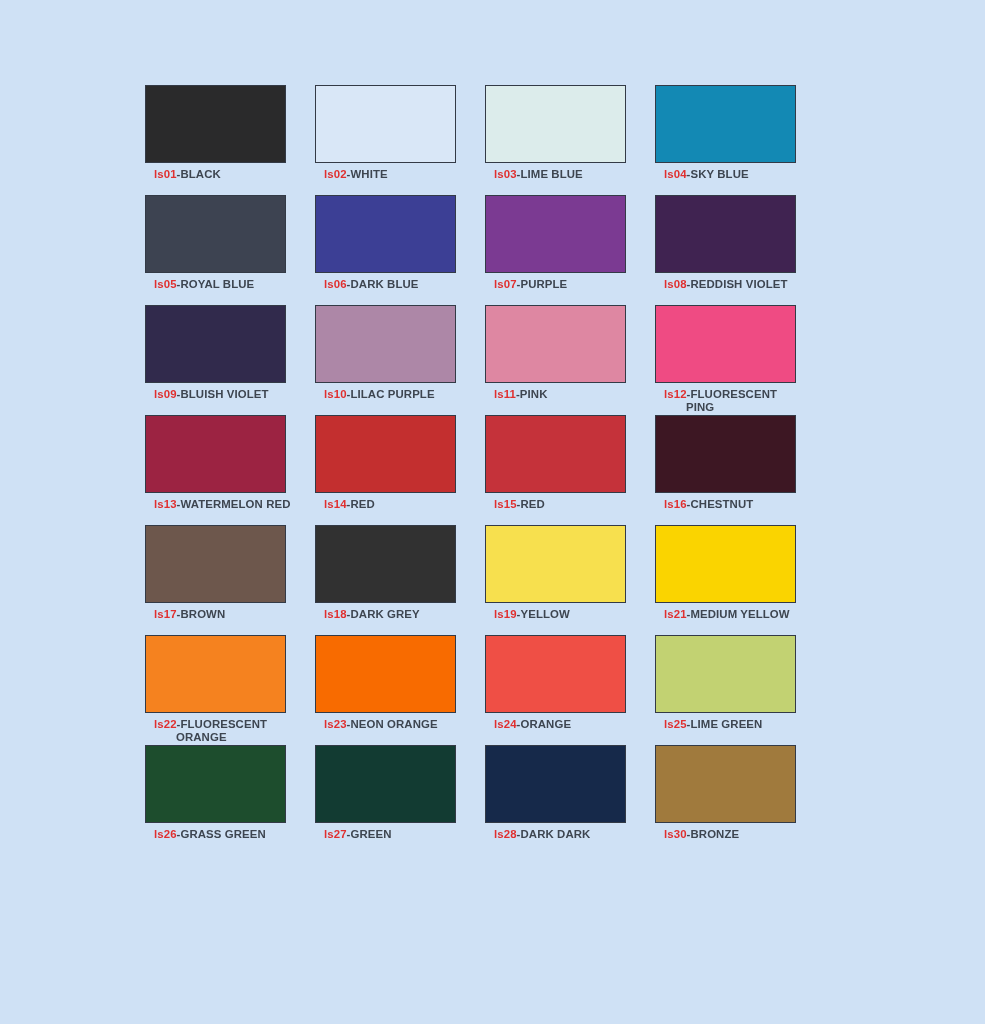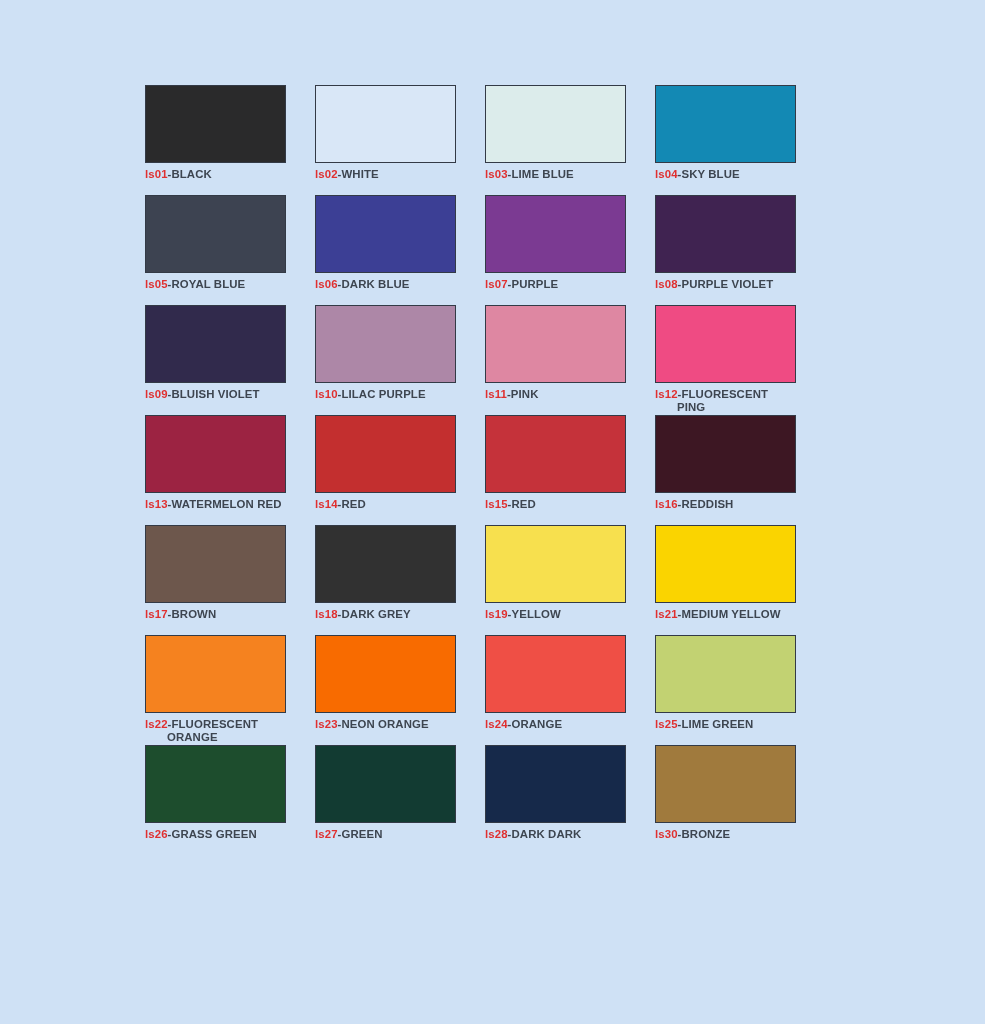--- a/index.html
+++ b/index.html
@@ -51,20 +51,21 @@
 
   .swatch-label {
     margin-top: 5px;
     font-size: 11.4px;
     font-weight: bold;
     letter-spacing: 0.1px;
     line-height: 12.6px;
     width: 150px;
     color: #3d4550;
     white-space: normal;
+    margin-left: 9px;
   }
 
   .swatch-code {
     color: #e03030;
     font-weight: bold;
   }
 
   .swatch-sep {
     color: #3d4550;
     font-weight: bold;
@@ -114,21 +115,21 @@
       <div class="swatch-cell">
         <div class="swatch-chip" style="background: rgb(60, 63, 149); border-color: rgb(51, 58, 70);"></div>
         <div class="swatch-label"><span class="swatch-code">ls06</span><span class="swatch-sep">-</span><span class="swatch-name">DARK BLUE</span></div>
       </div>
       <div class="swatch-cell">
         <div class="swatch-chip" style="background: rgb(123, 58, 146); border-color: rgb(51, 58, 70);"></div>
         <div class="swatch-label"><span class="swatch-code">ls07</span><span class="swatch-sep">-</span><span class="swatch-name">PURPLE</span></div>
       </div>
       <div class="swatch-cell">
         <div class="swatch-chip" style="background: rgb(64, 35, 81); border-color: rgb(51, 58, 70);"></div>
-        <div class="swatch-label"><span class="swatch-code">ls08</span><span class="swatch-sep">-</span><span class="swatch-name">PURPLE VIOLET</span></div>
+        <div class="swatch-label"><span class="swatch-code">ls08</span><span class="swatch-sep">-</span><span class="swatch-name">REDDISH VIOLET</span></div>
       </div>
       <div class="swatch-cell">
         <div class="swatch-chip" style="background: rgb(49, 42, 76); border-color: rgb(51, 58, 70);"></div>
         <div class="swatch-label"><span class="swatch-code">ls09</span><span class="swatch-sep">-</span><span class="swatch-name">BLUISH VIOLET</span></div>
       </div>
       <div class="swatch-cell">
         <div class="swatch-chip" style="background: rgb(173, 135, 167); border-color: rgb(51, 58, 70);"></div>
         <div class="swatch-label"><span class="swatch-code">ls10</span><span class="swatch-sep">-</span><span class="swatch-name">LILAC PURPLE</span></div>
       </div>
       <div class="swatch-cell">
@@ -146,21 +147,21 @@
       <div class="swatch-cell">
         <div class="swatch-chip" style="background: rgb(195, 47, 47); border-color: rgb(51, 58, 70);"></div>
         <div class="swatch-label"><span class="swatch-code">ls14</span><span class="swatch-sep">-</span><span class="swatch-name">RED</span></div>
       </div>
       <div class="swatch-cell">
         <div class="swatch-chip" style="background: rgb(197, 50, 58); border-color: rgb(51, 58, 70);"></div>
         <div class="swatch-label"><span class="swatch-code">ls15</span><span class="swatch-sep">-</span><span class="swatch-name">RED</span></div>
       </div>
       <div class="swatch-cell">
         <div class="swatch-chip" style="background: rgb(61, 23, 35); border-color: rgb(51, 58, 70);"></div>
-        <div class="swatch-label"><span class="swatch-code">ls16</span><span class="swatch-sep">-</span><span class="swatch-name">REDDISH</span></div>
+        <div class="swatch-label"><span class="swatch-code">ls16</span><span class="swatch-sep">-</span><span class="swatch-name">CHESTNUT</span></div>
       </div>
       <div class="swatch-cell">
         <div class="swatch-chip" style="background: rgb(109, 87, 76); border-color: rgb(51, 58, 70);"></div>
         <div class="swatch-label"><span class="swatch-code">ls17</span><span class="swatch-sep">-</span><span class="swatch-name">BROWN</span></div>
       </div>
       <div class="swatch-cell">
         <div class="swatch-chip" style="background: rgb(49, 49, 49); border-color: rgb(51, 58, 70);"></div>
         <div class="swatch-label"><span class="swatch-code">ls18</span><span class="swatch-sep">-</span><span class="swatch-name">DARK GREY</span></div>
       </div>
       <div class="swatch-cell">

